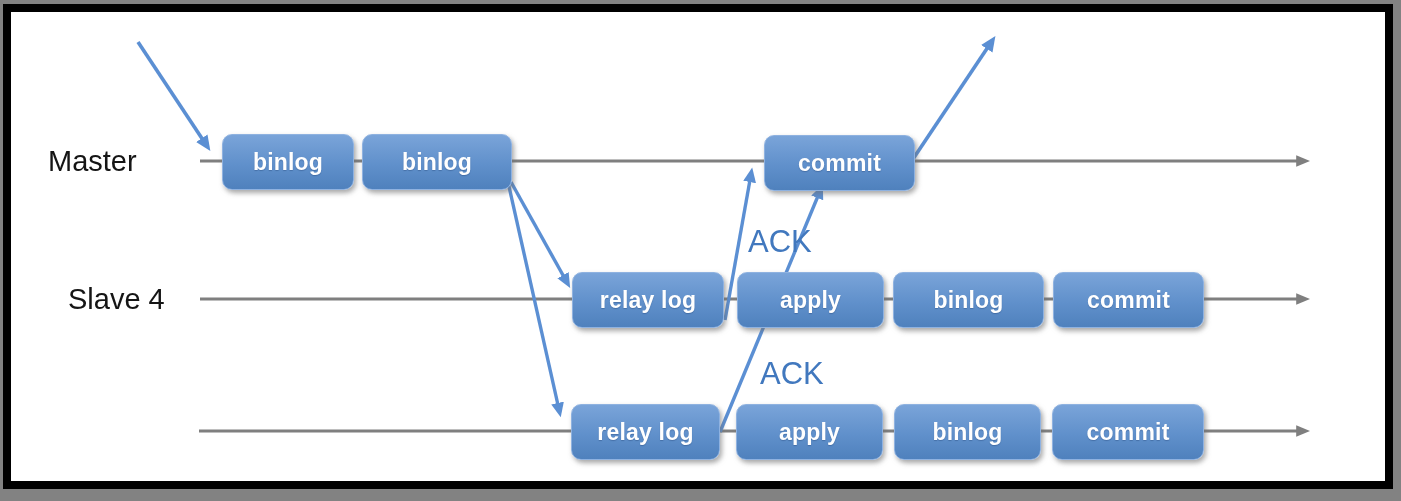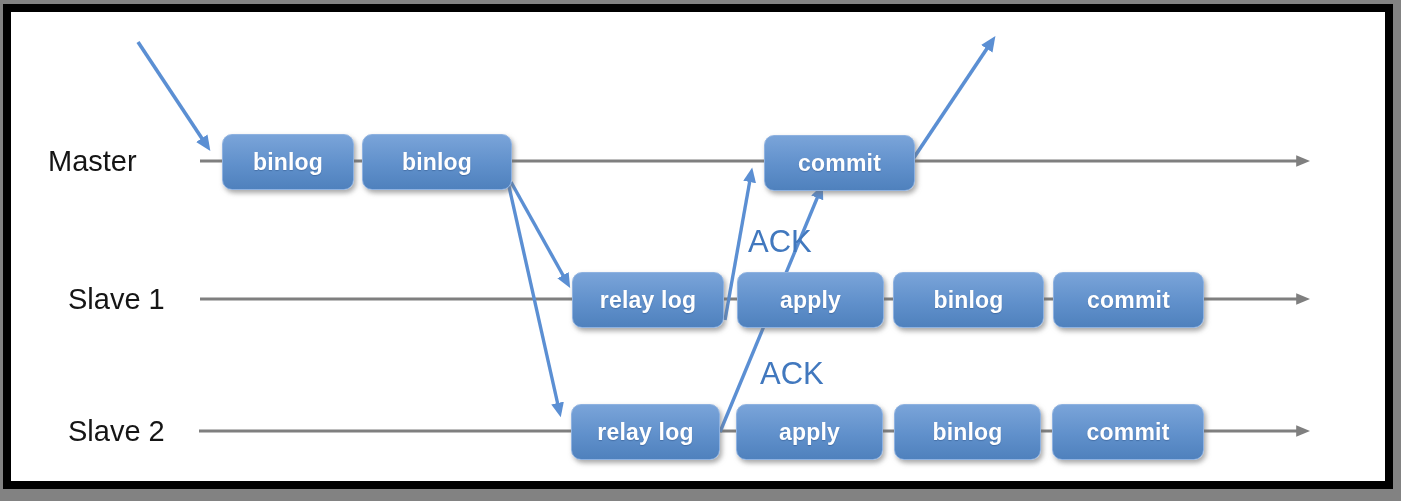--- a/index.html
+++ b/index.html
@@ -62,22 +62,21 @@
 
     <line x1="138" y1="42" x2="203" y2="140" stroke="#5b8fd3" stroke-width="3.6" marker-end="url(#blueArrow)"></line>
     <line x1="511" y1="182" x2="564" y2="277" stroke="#5b8fd3" stroke-width="3.4" marker-end="url(#blueArrow)"></line>
     <line x1="508" y1="182" x2="558" y2="405" stroke="#5b8fd3" stroke-width="3.4" marker-end="url(#blueArrow)"></line>
     <line x1="725" y1="320" x2="750" y2="180" stroke="#5b8fd3" stroke-width="3.4" marker-end="url(#blueArrow)"></line>
     <line x1="720" y1="432" x2="818" y2="196" stroke="#5b8fd3" stroke-width="3.4" marker-end="url(#blueArrow)"></line>
     <line x1="913" y1="159" x2="988" y2="47" stroke="#5b8fd3" stroke-width="3.6" marker-end="url(#blueArrow)"></line>
   </svg>
 
   <div class="lane-label l-master">Master</div>
-  <div class="lane-label l-slave1">Slave 1</div>
-  <div class="lane-label l-slave2">Slave 2</div>
+  <div class="lane-label l-slave1">Slave 4</div>
 
   <div class="box b-m-execute">
     <span>binlog</span>
   </div>
   <div class="box b-m-binlog">
     <span>binlog</span>
   </div>
   <div class="box b-m-commit">
     <span>commit</span>
   </div>

